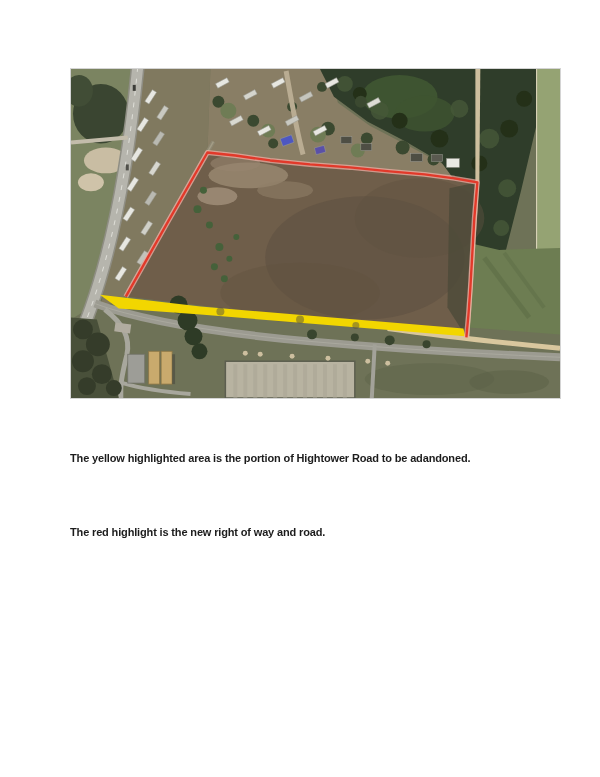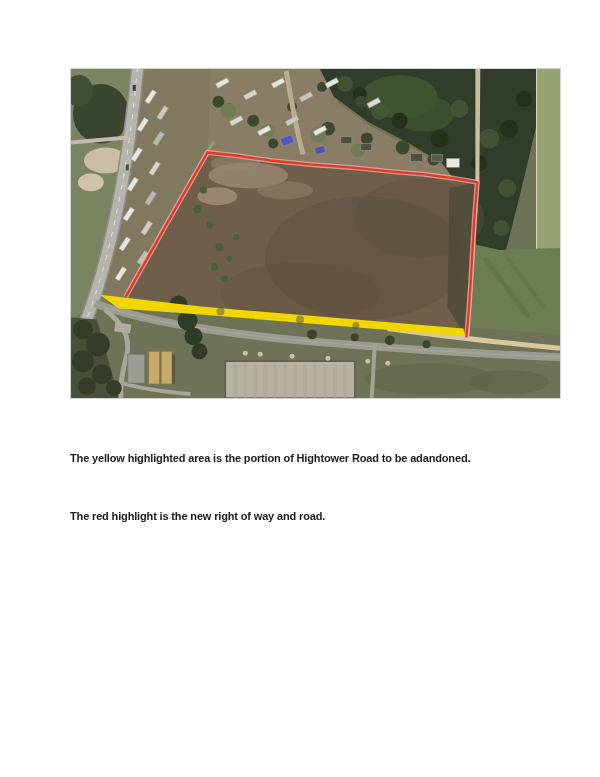--- a/index.html
+++ b/index.html
@@ -4,21 +4,21 @@
 <style>
   html,body{margin:0;padding:0;background:#fff;}
   .page{position:relative;width:600px;height:777px;background:#ffffff;overflow:hidden;
         font-family:"Liberation Sans",sans-serif;}
   .aerial{position:absolute;left:70px;top:68px;width:491px;height:331px;margin:0;
           border:1px solid #d4d4d4;box-sizing:border-box;}
   .aerial svg{display:block;width:100%;height:100%;}
   .caption{position:absolute;left:70px;width:480px;margin:0;
            font-weight:700;font-size:11px;line-height:14px;color:#1c1c1c;letter-spacing:-0.15px;}
   .caption-1{top:451px;}
-  .caption-2{top:509px;}
+  .caption-2{top:525px;}
 </style>
 </head>
 <body>
 
 <div class="page">
 
   <figure class="aerial">
     <svg viewBox="0 0 491 331" preserveAspectRatio="none">
 
       <g>

